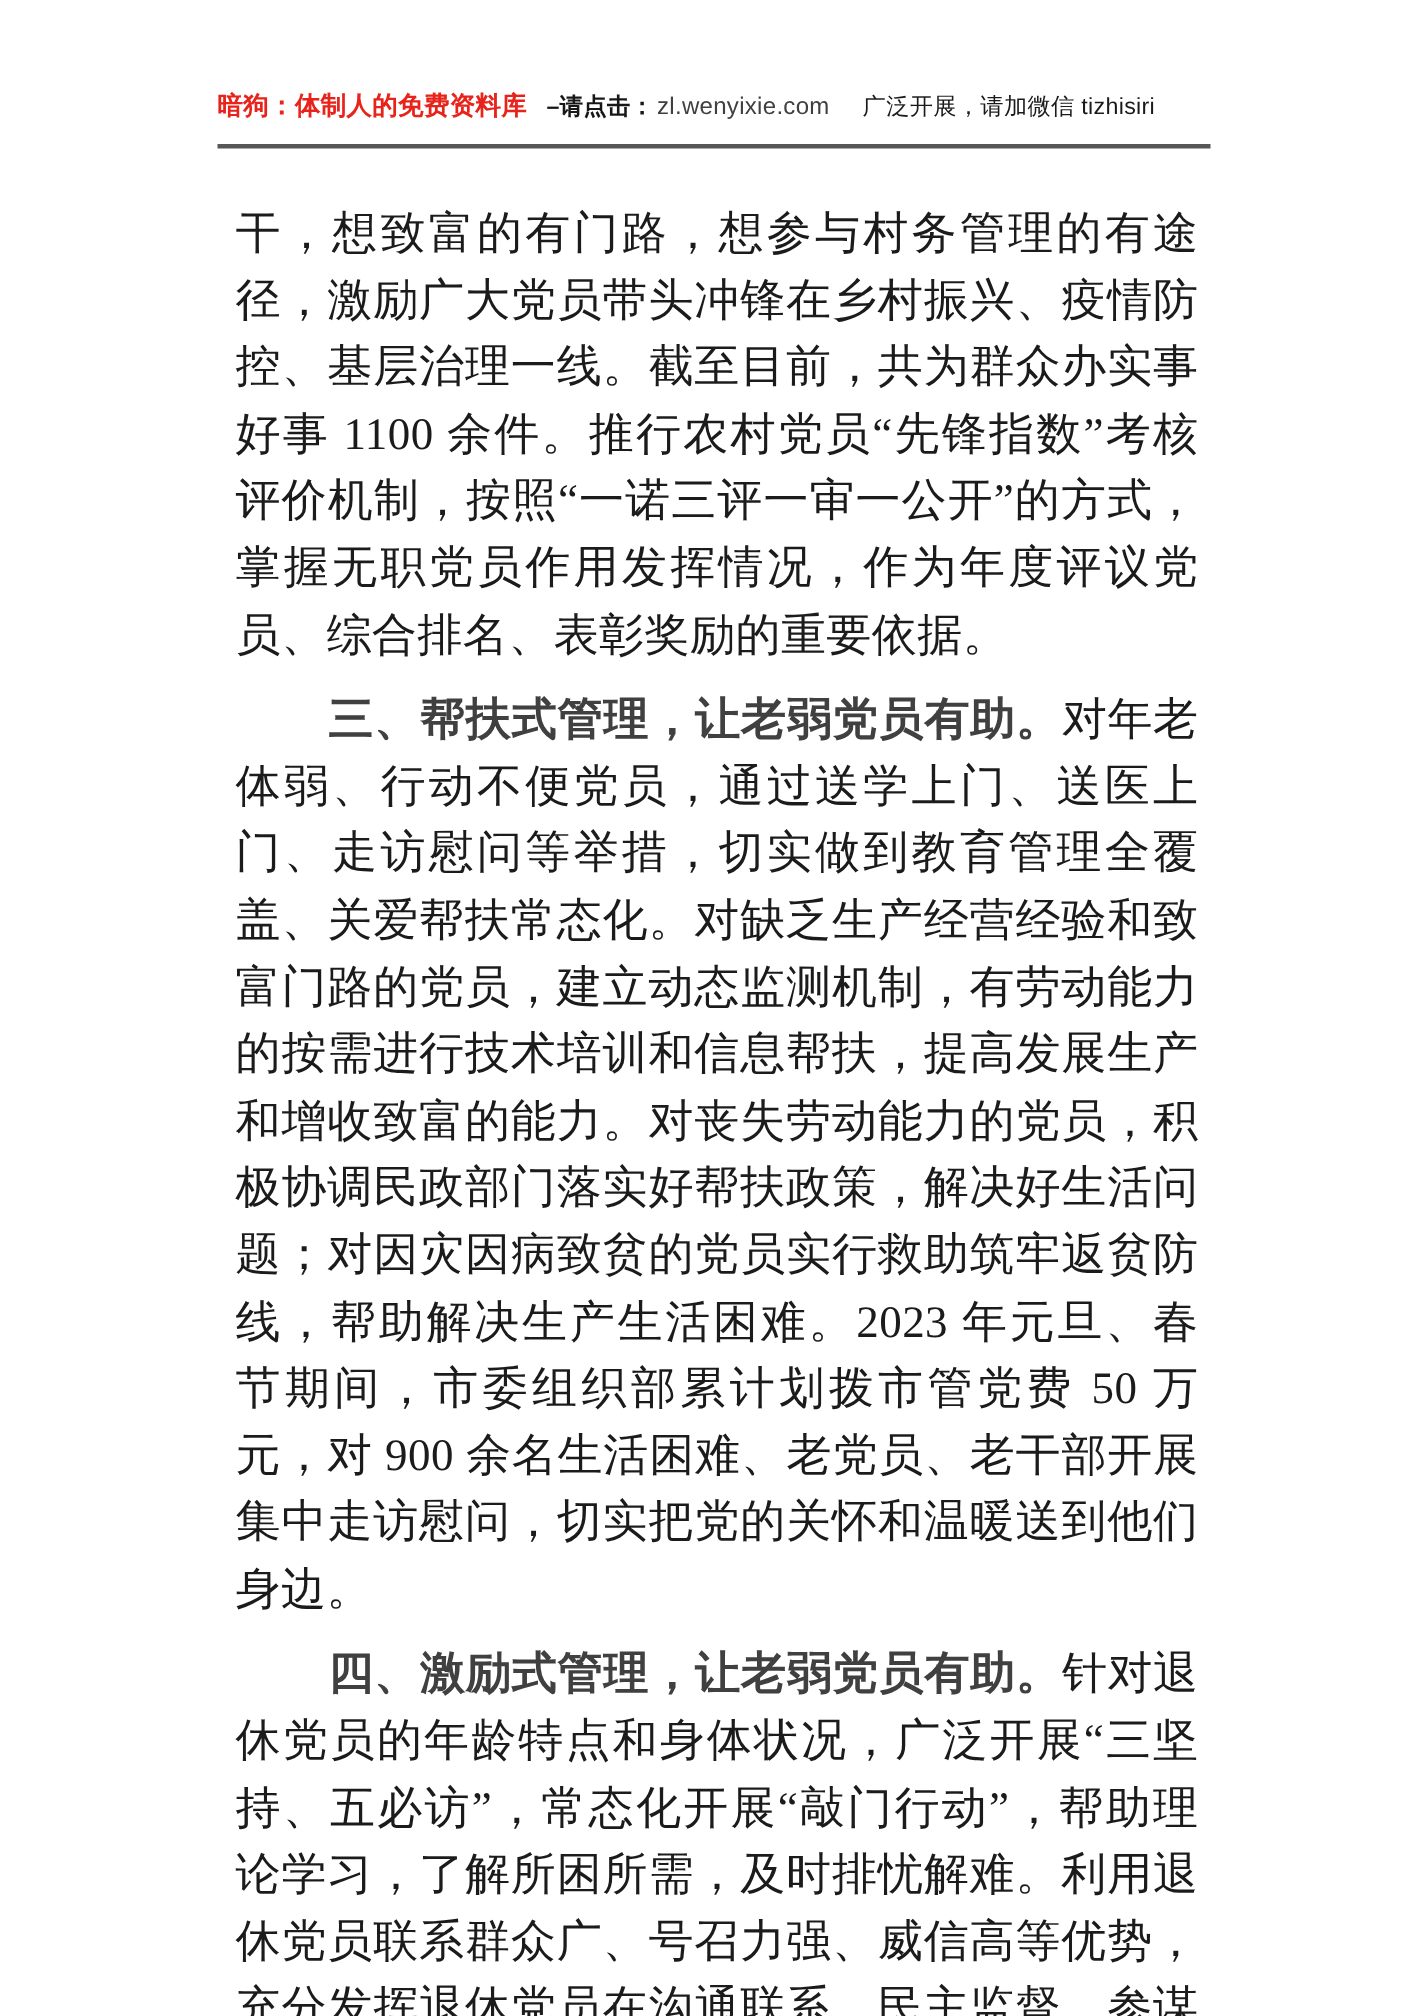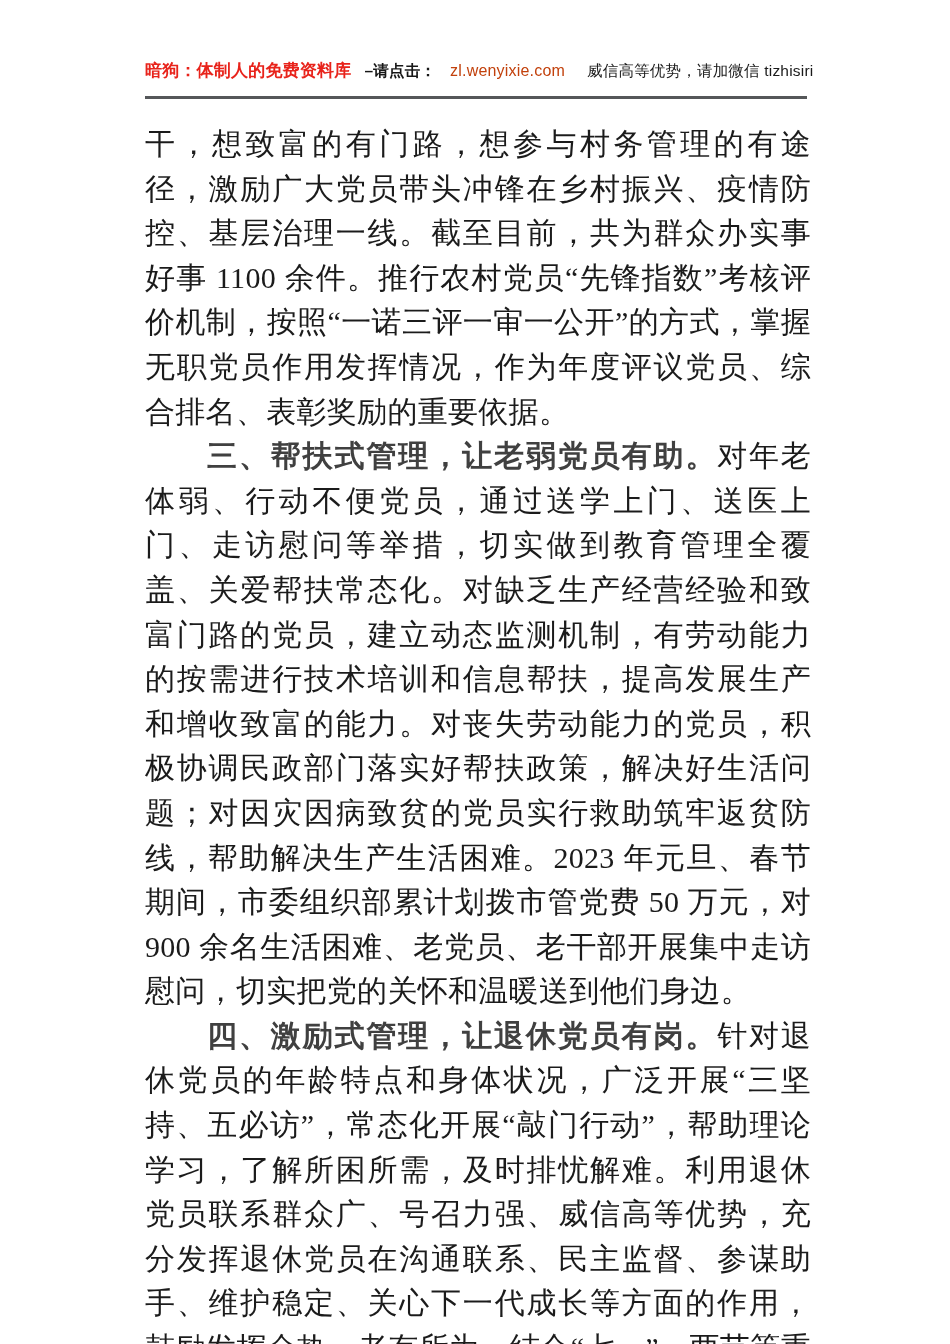--- a/index.html
+++ b/index.html
@@ -45,26 +45,26 @@
 
   .promo-cta {
     color: #171717;
     font-weight: 700;
     font-family: "Liberation Sans", "DejaVu Sans", sans-serif;
     font-size: 15.5px;
     margin-left: 13px;
   }
 
   .promo-link {
-    color: #c2410c;
+    color: #404040;
     font-weight: 400;
     font-family: "Liberation Sans", "DejaVu Sans", sans-serif;
     font-size: 16px;
     text-decoration: none;
-    margin-left: 14px;
+    margin-left: 2px;
   }
 
   .promo-contact {
     color: #1a1a1a;
     font-weight: 400;
     font-family: "Liberation Sans", "DejaVu Sans", sans-serif;
     font-size: 15.5px;
     margin-left: 22px;
   }
 
@@ -79,21 +79,21 @@
 
   
   .doc-body {
     position: absolute;
     left: 145px;
     top: 122px;
     width: 666px;
   }
 
   .para {
-    margin: 0;
+    margin: 12px;
     font-family: "Liberation Serif", "DejaVu Serif", serif;
     font-size: 30px;
     line-height: 44.6px;
     color: #1b1b1b;
     text-align: justify;
     text-justify: inter-character;
     text-align-last: left;
     letter-spacing: 0.3px;
     word-break: break-all;
   }
@@ -112,34 +112,34 @@
 </head>
 <body>
 
 <div class="page">
 
   <div class="promo-banner">
     <div class="promo-line">
       <span class="promo-brand">暗狗：体制人的免费资料库</span>
       <span class="promo-cta">–请点击：</span>
       <a class="promo-link" href="#">zl.wenyixie.com</a>
-      <span class="promo-contact">威信高等优势，请加微信 tizhisiri</span>
+      <span class="promo-contact">广泛开展，请加微信 tizhisiri</span>
     </div>
   </div>
   <div class="promo-rule"></div>
 
   <div class="doc-body">
 
     <p class="para">
       <span>干，想致富的有门路，想参与村务管理的有途径，激励广大党员带头冲锋在乡村振兴、疫情防控、基层治理一线。截至目前，共为群众办实事好事 1100 余件。推行农村党员“先锋指数”考核评价机制，按照“一诺三评一审一公开”的方式，掌握无职党员作用发挥情况，作为年度评议党员、综合排名、表彰奖励的重要依据。</span>
     </p>
 
     <p class="para indent">
       <span class="heading-run">三、帮扶式管理，让老弱党员有助。</span><span>对年老体弱、行动不便党员，通过送学上门、送医上门、走访慰问等举措，切实做到教育管理全覆盖、关爱帮扶常态化。对缺乏生产经营经验和致富门路的党员，建立动态监测机制，有劳动能力的按需进行技术培训和信息帮扶，提高发展生产和增收致富的能力。对丧失劳动能力的党员，积极协调民政部门落实好帮扶政策，解决好生活问题；对因灾因病致贫的党员实行救助筑牢返贫防线，帮助解决生产生活困难。2023 年元旦、春节期间，市委组织部累计划拨市管党费 50 万元，对 900 余名生活困难、老党员、老干部开展集中走访慰问，切实把党的关怀和温暖送到他们身边。</span>
     </p>
 
     <p class="para indent">
-      <span class="heading-run">四、激励式管理，让退休党员有岗。</span><span>针对退休党员的年龄特点和身体状况，广泛开展“三坚持、五必访”，常态化开展“敲门行动”，帮助理论学习，了解所困所需，及时排忧解难。利用退休党员联系群众广、号召力强、威信高等优势，充分发挥退休党员在沟通联系、民主监督、参谋助手、维护稳定、关心下一代成长等方面的作用，鼓励发挥余热、老有所为。结合“七一”、两节等重大节日，开展“光荣在</span>
+      <span class="heading-run">四、激励式管理，让老弱党员有助。</span><span>针对退休党员的年龄特点和身体状况，广泛开展“三坚持、五必访”，常态化开展“敲门行动”，帮助理论学习，了解所困所需，及时排忧解难。利用退休党员联系群众广、号召力强、威信高等优势，充分发挥退休党员在沟通联系、民主监督、参谋助手、维护稳定、关心下一代成长等方面的作用，鼓励发挥余热、老有所为。结合“七一”、两节等重大节日，开展“光荣在</span>
     </p>
 
   </div>
 
 </div>
 
 </body></html>

